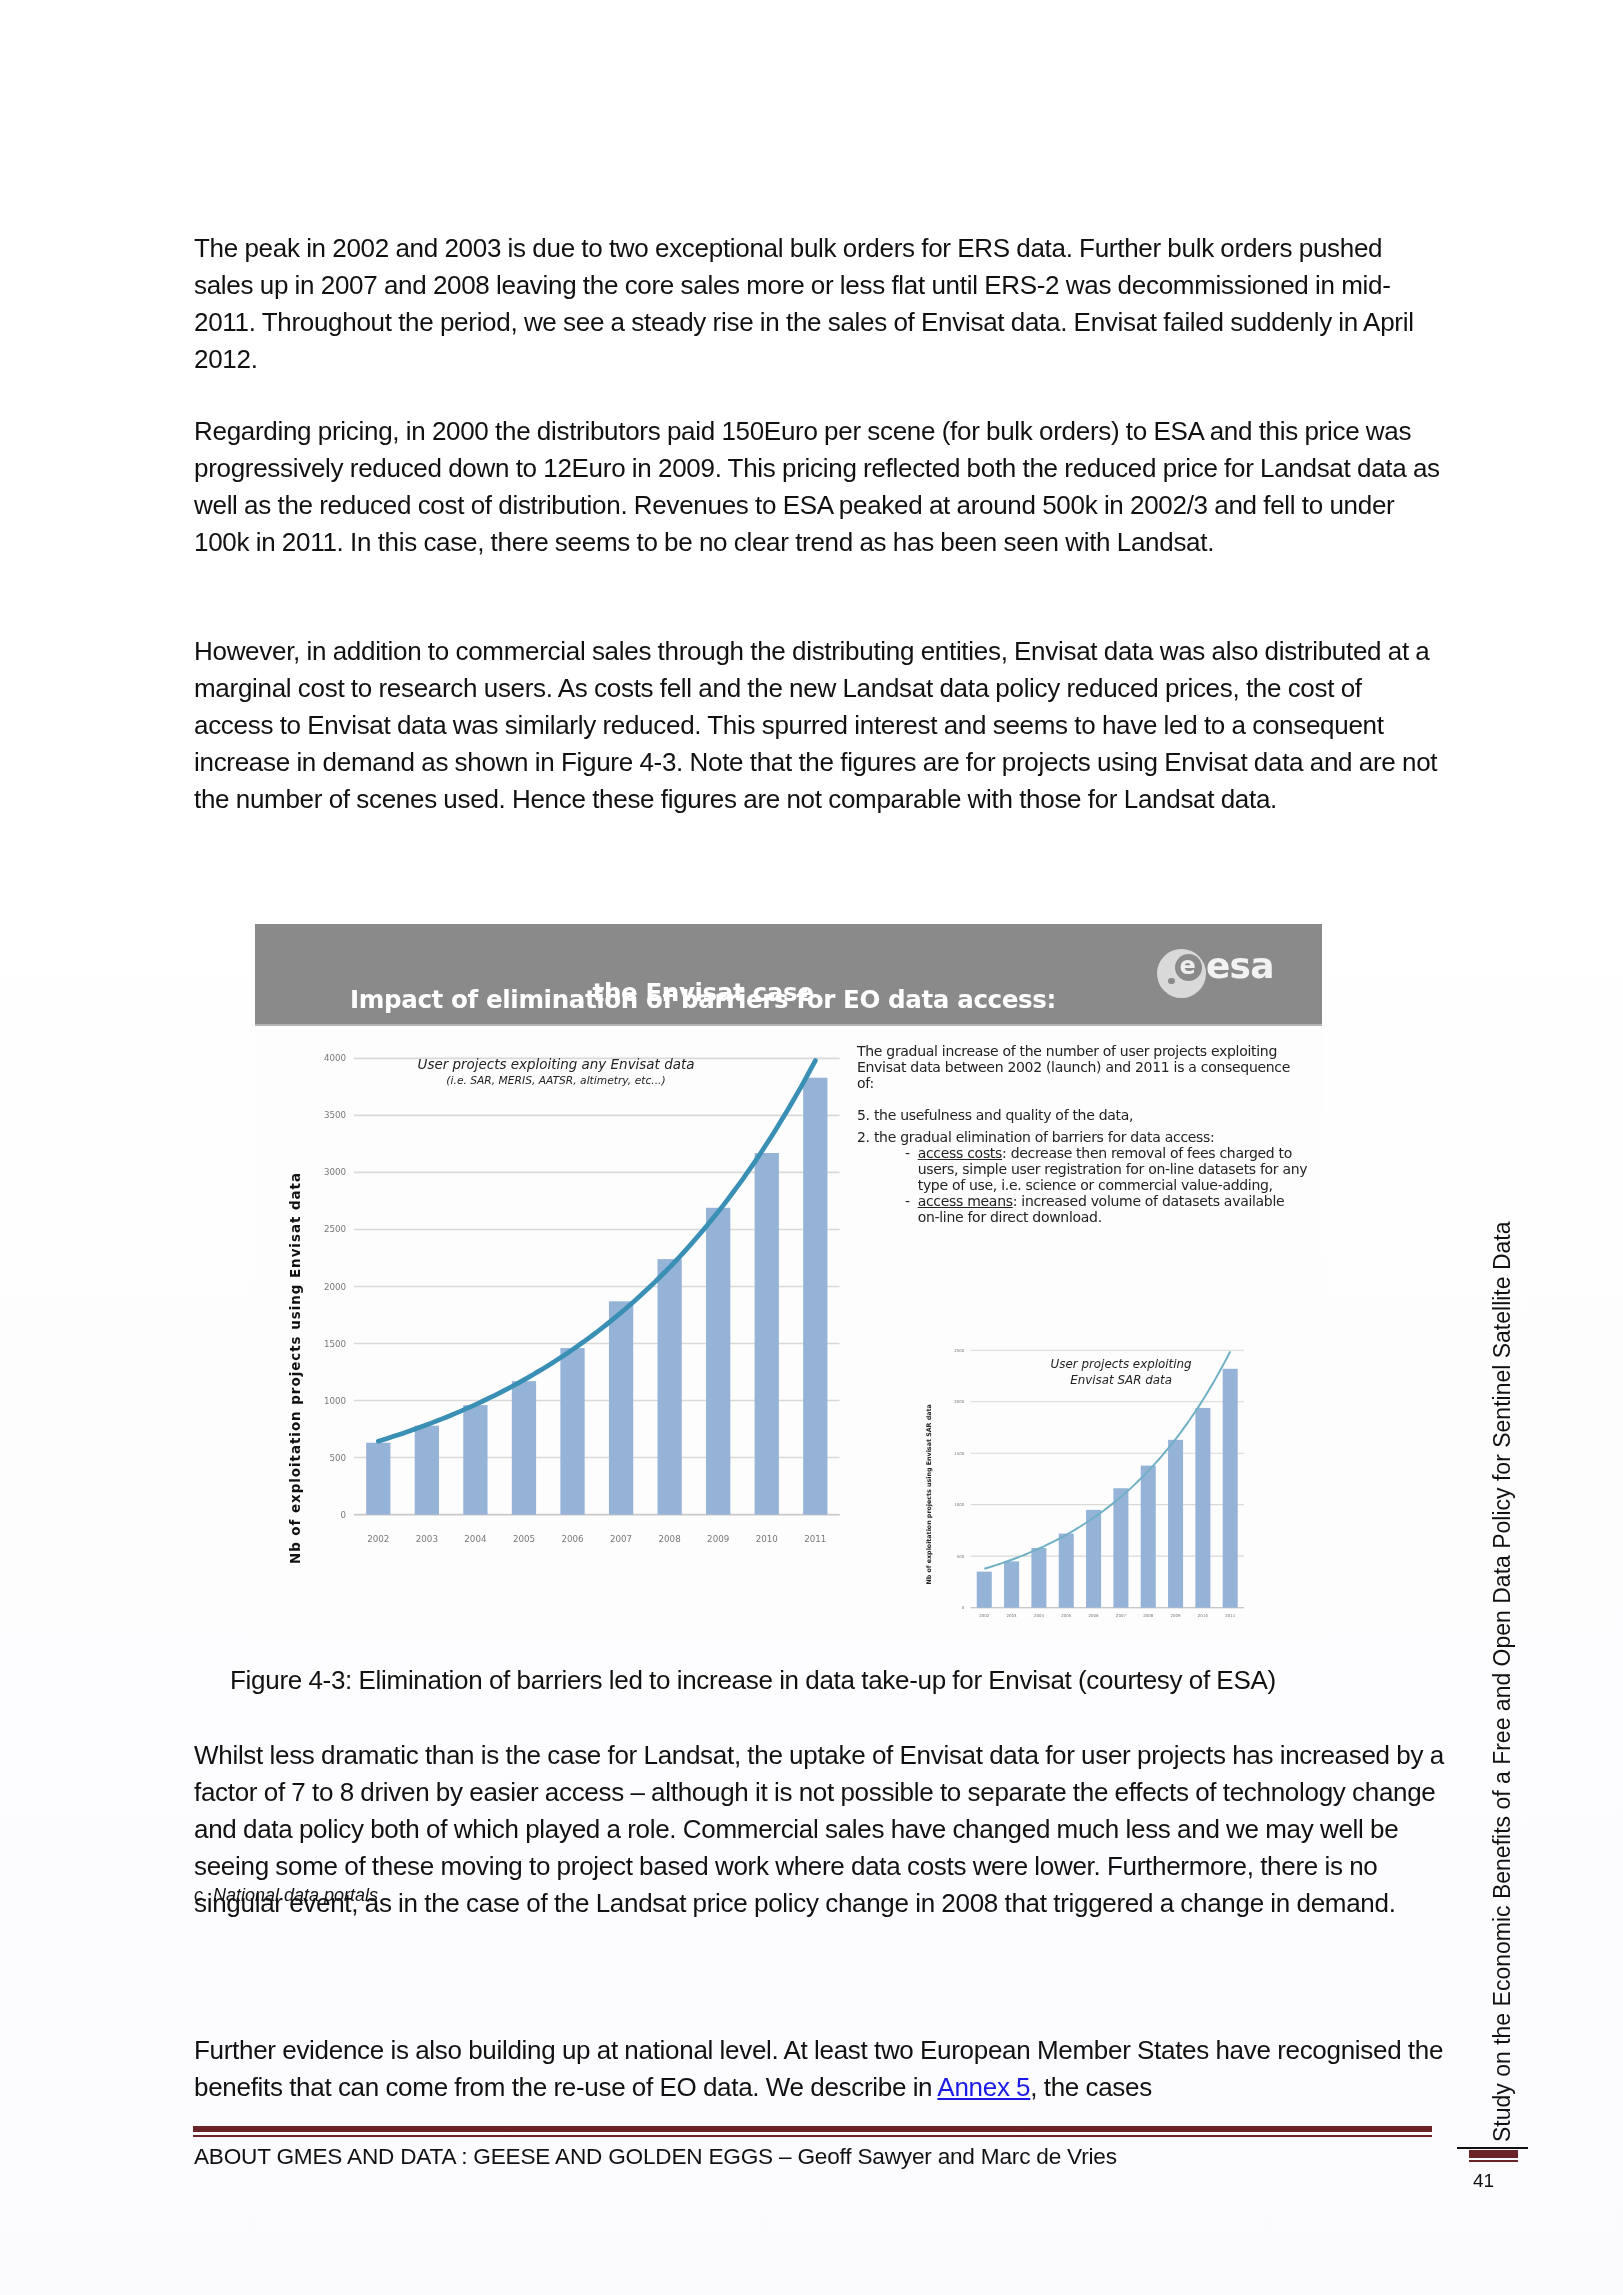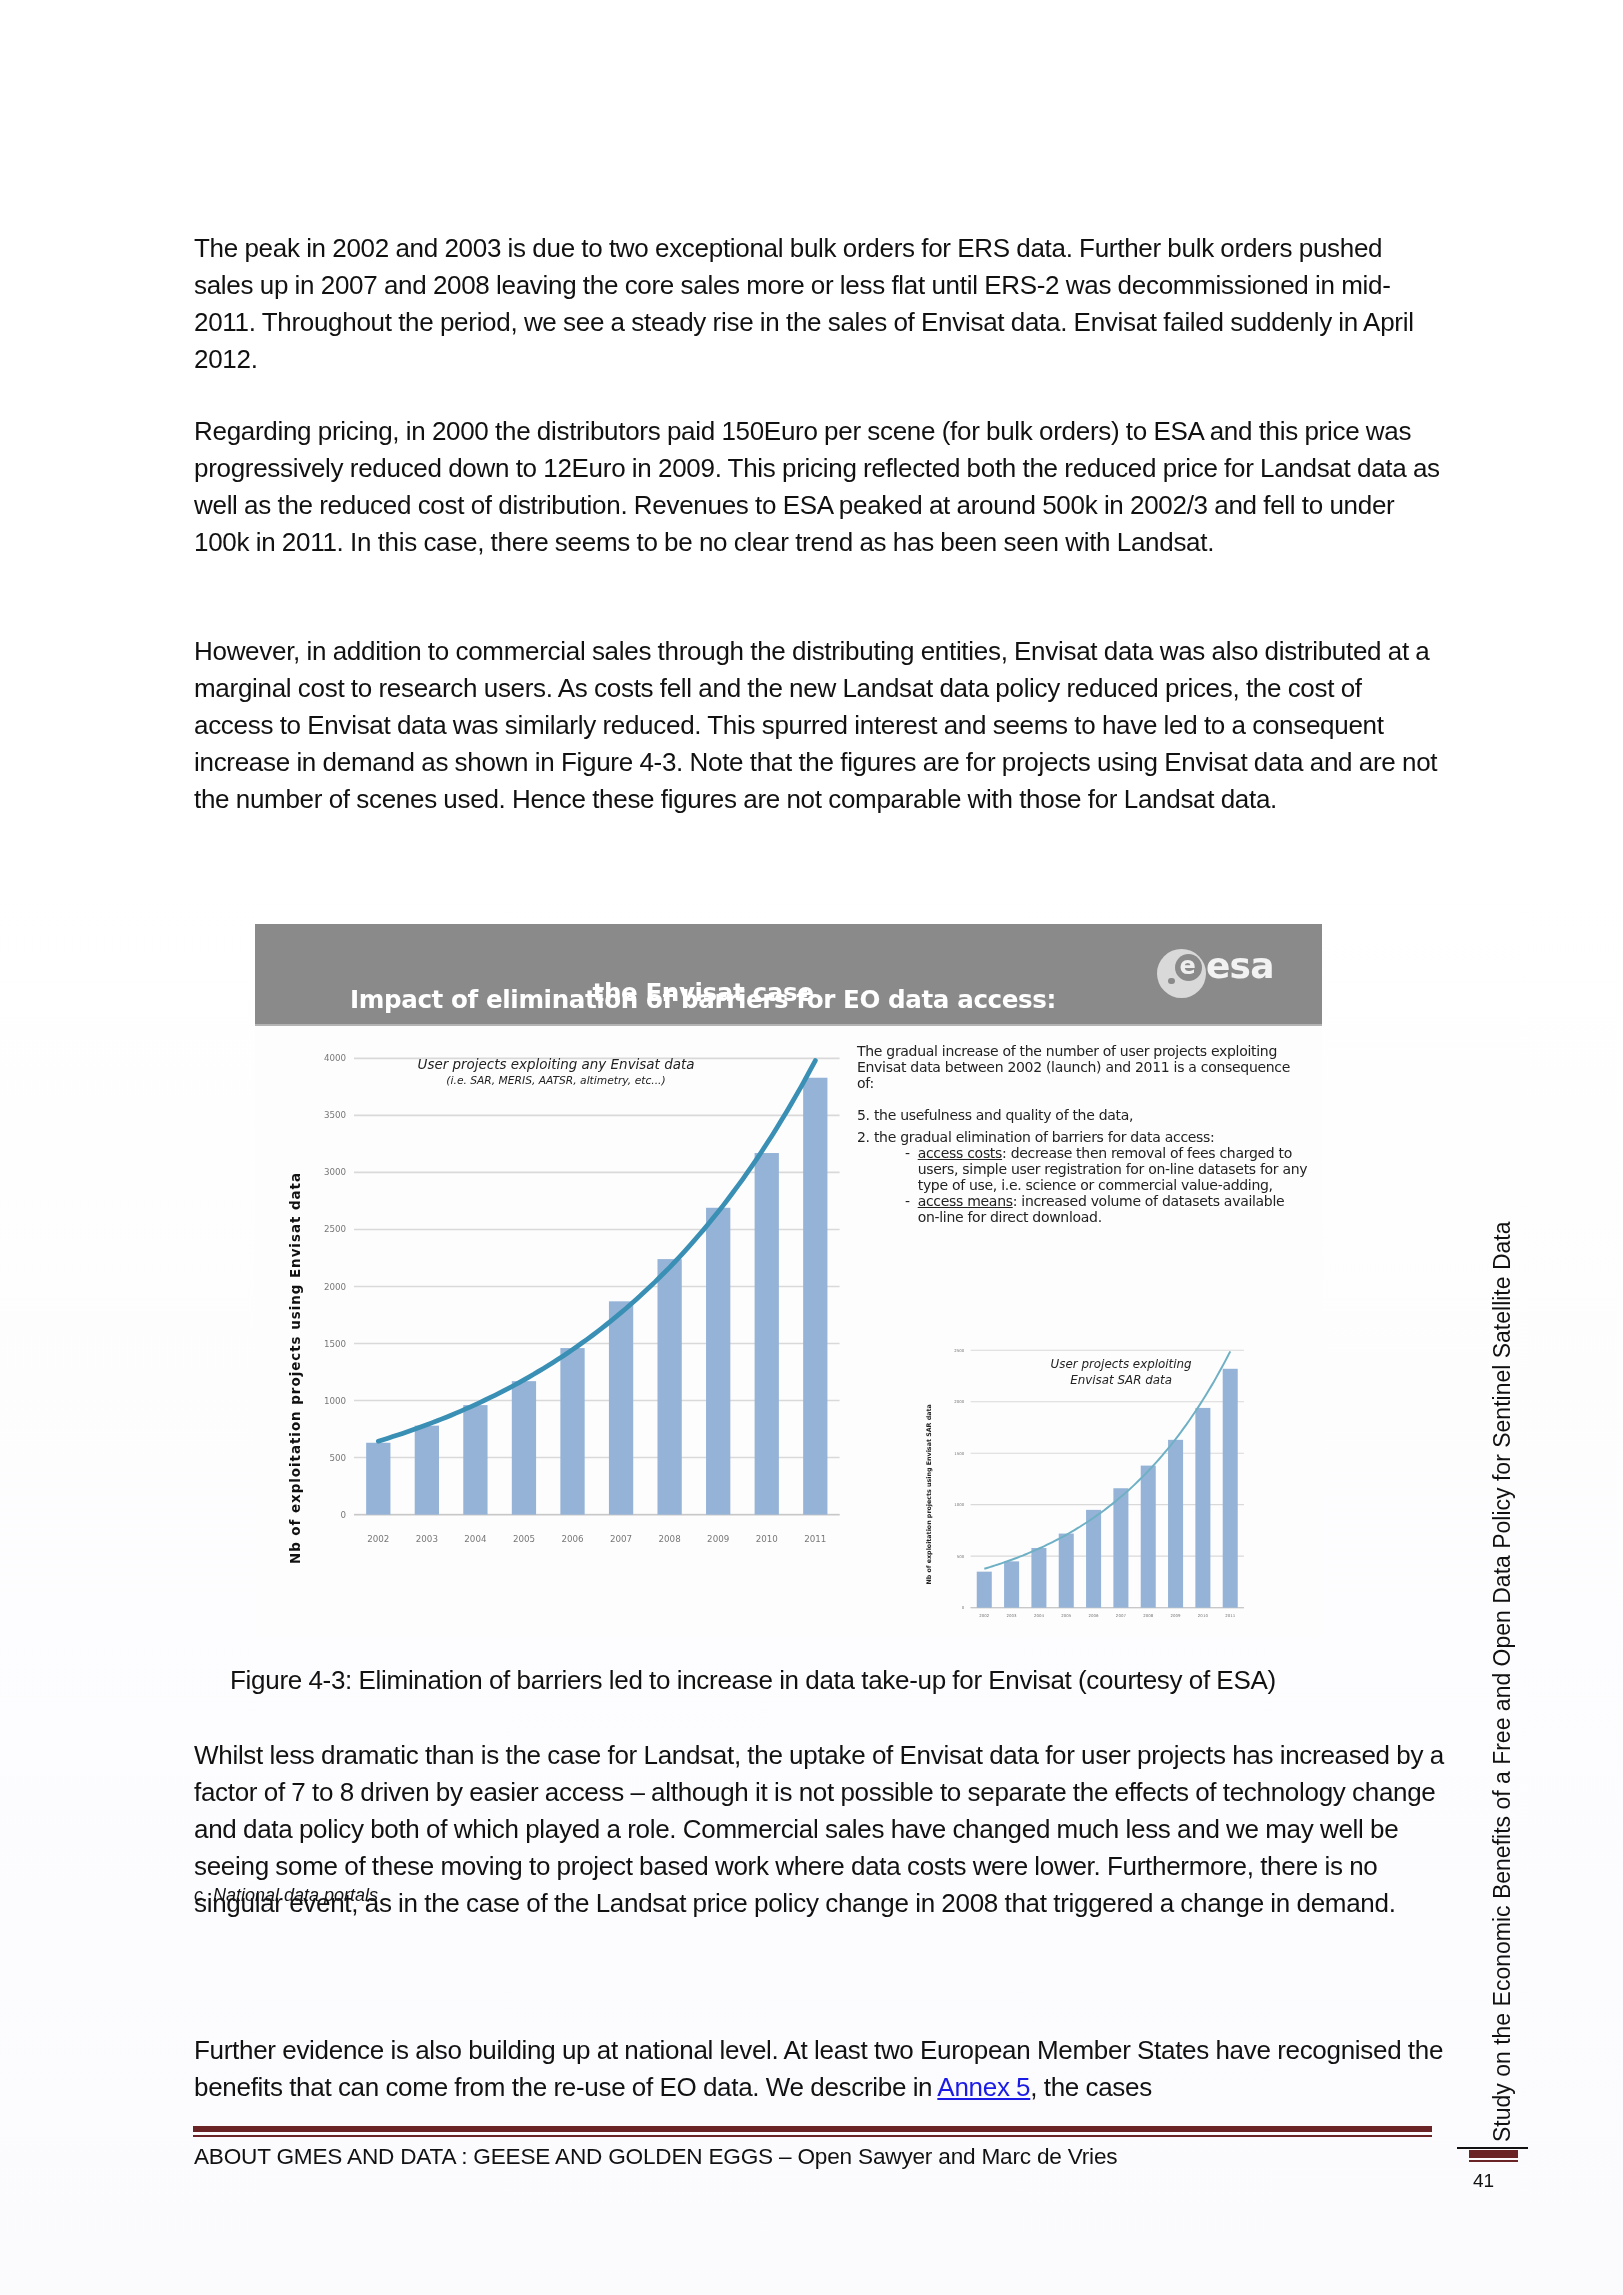--- a/index.html
+++ b/index.html
@@ -215,20 +215,20 @@
 
 <div class="caption">Figure 4-3: Elimination of barriers led to increase in data take-up for Envisat (courtesy of ESA)</div>
 
 <p class="para p4">Whilst less dramatic than is the case for Landsat, the uptake of Envisat data for user projects has increased by a factor of 7 to 8 driven by easier access – although it is not possible to separate the effects of technology change and data policy both of which played a role. Commercial sales have changed much less and we may well be seeing some of these moving to project based work where data costs were lower. Furthermore, there is no singular event, as in the case of the Landsat price policy change in 2008 that triggered a change in demand.</p>
 
 <div class="subhead">c. National data portals</div>
 <p class="para p5"><span>Further evidence is also building up at national level. At least two European Member States have recognised the benefits that can come from the re-use of EO data. We describe in </span><a class="link" href="#">Annex 5</a><span>, the cases</span></p>
 
 <div class="footer-bar1"></div>
 <div class="footer-bar2"></div>
-<div class="footer-text">ABOUT GMES AND DATA : GEESE AND GOLDEN EGGS – Open Sawyer and Marc de Vries</div>
+<div class="footer-text">ABOUT GMES AND DATA : GEESE AND GOLDEN EGGS – Geoff Sawyer and Marc de Vries</div>
 
 <div class="side-text">Study on the Economic Benefits of a Free and Open Data Policy for Sentinel Satellite Data</div>
 <div class="pg-line"></div>
 <div class="pg-bar1"></div>
 <div class="pg-bar2"></div>
 <div class="pg-num">41</div>
 
 
 </body></html>

